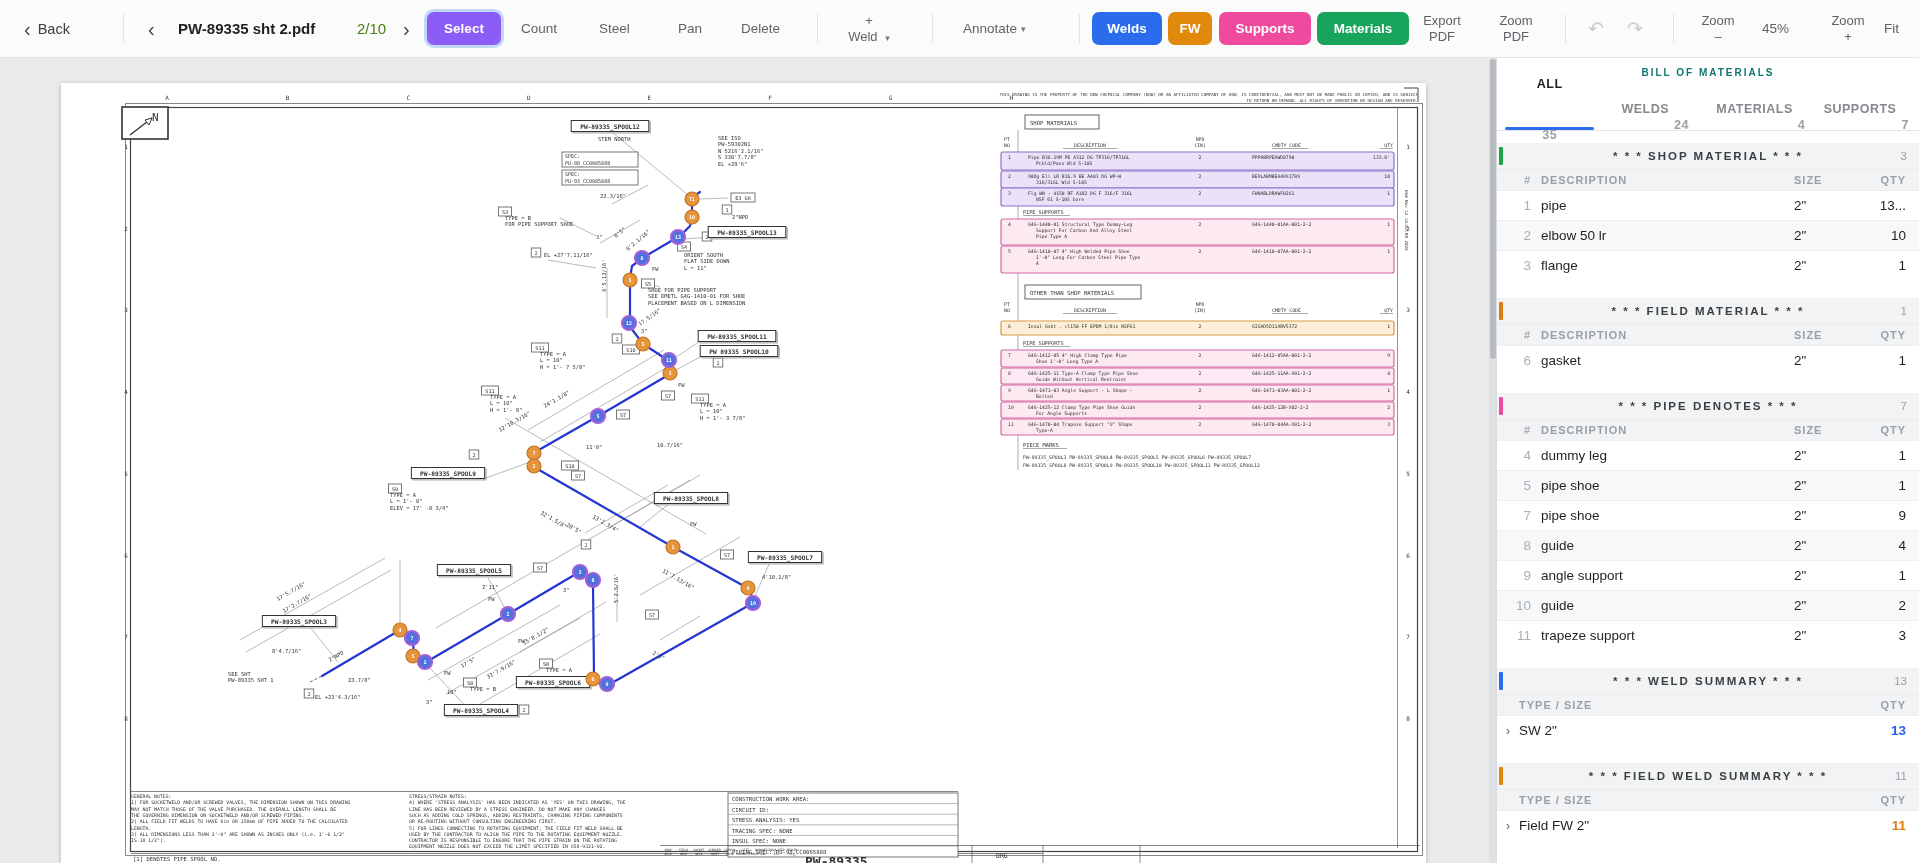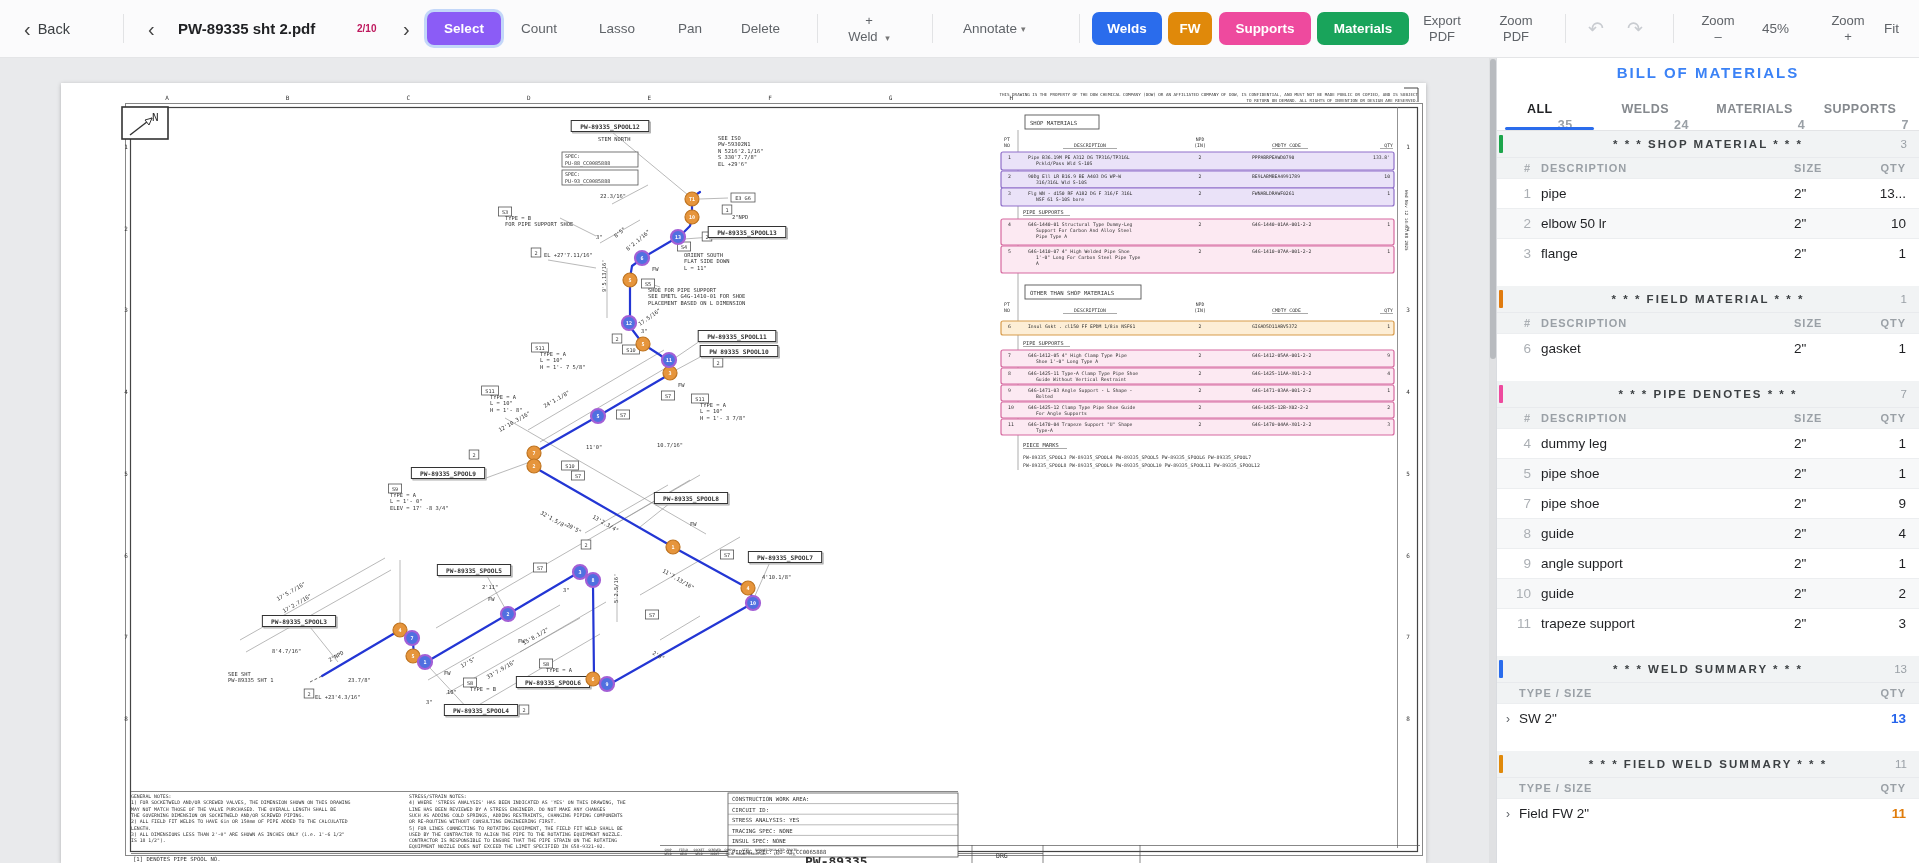--- a/index.html
+++ b/index.html
@@ -7,43 +7,43 @@
   
   .toolbar{position:absolute;left:0;top:0;width:1919px;height:57px;background:#fbfbfc;
     border-bottom:1px solid #e4e5e7;z-index:50;}
   .titem{position:absolute;top:0;height:57px;display:flex;align-items:center;color:#5f6368;
     font-size:13.5px;white-space:nowrap;cursor:default;}
   .titem.stack{flex-direction:column;justify-content:center;line-height:1.2;text-align:center;font-size:13px;}
   .tdivider{position:absolute;top:14px;height:29px;width:1px;background:#e2e3e5;}
   .chev{font-size:20px;color:#444;line-height:1;}
   .backlbl{margin-left:7px;font-size:14.5px;color:#3c4043;}
   .fname{font-size:15px;font-weight:700;color:#1f2023;}
-  .pgind{color:#be185d;font-size:10px;font-weight:bold;}
+  .pgind{color:#4d7c0f;font-size:15px;}
   .pillbtn{position:absolute;top:12px;height:33px;border-radius:7px;color:#fff;font-weight:700;
     font-size:13.5px;display:flex;align-items:center;justify-content:center;border:none;cursor:pointer;}
   .selectbtn{box-shadow:0 0 0 3px #c3d7f9;}
   .caret{font-size:9px;color:#777;margin-left:4px;}
   .ghosticon{font-size:19px;color:#c9ccd1;}
   
   .viewer{position:absolute;left:0;top:57px;right:422px;bottom:0;background:#e9eaec;overflow:hidden;}
   .page{position:absolute;left:61px;top:26px;width:1365px;height:780px;background:#fff;
     box-shadow:0 1px 4px rgba(0,0,0,.25);overflow:hidden;}
   .page svg{position:absolute;left:0;top:0;}
   .vscroll{position:absolute;right:0;top:0;width:8px;bottom:0;background:#e0e1e3;}
   .vscroll .thumb{position:absolute;left:1px;top:2px;width:6px;height:300px;border-radius:3px;background:#b8bbbf;}
   
   .panel{position:absolute;right:0;top:57px;width:422px;bottom:0;background:#fff;
     border-left:1px solid #dadce0;overflow:hidden;}
-  .panel-title{height:31px;display:flex;align-items:center;justify-content:center;font-size:15px;
-    font-weight:700;letter-spacing:2px;color:#3b82f6;}
+  .panel-title{height:31px;display:flex;align-items:center;justify-content:center;font-size:10px;
+    font-weight:700;letter-spacing:2px;color:#0f766e;}
   .tabs{height:42px;display:flex;border-bottom:1px solid #e3e4e6;}
   .tab{flex:1;position:relative;display:flex;align-items:center;justify-content:center;gap:5px;
     font-size:12.5px;font-weight:700;letter-spacing:.5px;color:#85898e;cursor:pointer;}
   .tab .cnt{font-weight:600;color:#9aa0a6;margin-top:32px;}
-  .tab.active{color:#1f2023;}
+  .tab.active{color:#1f2023;flex-direction:column;}
   .tab.active .underline{position:absolute;left:8%;right:8%;bottom:0;height:3px;border-radius:2px;}
   .band{height:26px;margin-top:0;position:relative;background:#f1f3f4;display:flex;align-items:center;}
   .band.gap{margin-top:18px;}
   .band .bar{width:4px;height:18px;border-radius:1px;margin-left:2px;}
   .band .btitle{position:absolute;left:0;right:0;text-align:center;font-size:11.5px;font-weight:700;
     letter-spacing:2px;color:#3c4043;}
   .band .bcount{position:absolute;right:12px;font-size:11.5px;color:#9aa0a6;}
   .cols{height:20px;background:#f1f3f4;display:flex;align-items:center;font-size:11px;font-weight:700;
     letter-spacing:1px;color:#9aa0a6;border-top:1px solid #e8eaed;}
   .bom-row{height:29px;display:flex;align-items:center;font-size:13.5px;color:#1f2023;
@@ -69,21 +69,21 @@
   <div class="titem" style="left:148px">
     <span class="chev">‹</span>
   </div>
   <div class="titem fname" style="left:178px">PW-89335 sht 2.pdf</div>
   <div class="titem pgind" style="left:357px">2/10</div>
   <div class="titem" style="left:403px">
     <span class="chev">›</span>
   </div>
   <button class="pillbtn selectbtn" style="left: 427px; width: 74px; background: #8b5cf6;" id="btn-select">Select</button>
   <div class="titem" style="left:521px">Count</div>
-  <div class="titem" style="left:599px">Lasso</div>
+  <div class="titem" style="left:599px">Steel</div>
   <div class="titem" style="left:678px">Pan</div>
   <div class="titem" style="left:741px">Delete</div>
   <div class="tdivider" style="left:817px"></div>
   <div class="titem stack" style="left:838px;width:62px">
     <span>+</span>
     <span><span>Weld</span> <span class="caret">▾</span></span>
   </div>
   <div class="tdivider" style="left:932px"></div>
   <div class="titem" style="left:963px">
     <span>Annotate</span>
@@ -592,21 +592,21 @@
       <div class="tab">
         <span>MATERIALS</span>
         <span class="cnt">4</span>
       </div>
       <div class="tab">
         <span>SUPPORTS</span>
         <span class="cnt">7</span>
       </div>
     </div>
   <div id="bom-sections">
-      <div class="band" style="">
+      <div class="band" style="margin-top: 12px;">
         <span class="bar" style="background: rgb(28, 165, 75);"></span>
         <span class="btitle">* * *  SHOP MATERIAL  * * *</span>
         <span class="bcount">3</span>
       </div>
       <div class="cols">
         <span class="c-num">#</span>
         <span class="c-desc">DESCRIPTION</span>
         <span class="c-size">SIZE</span>
         <span class="c-qty">QTY</span>
       </div>

